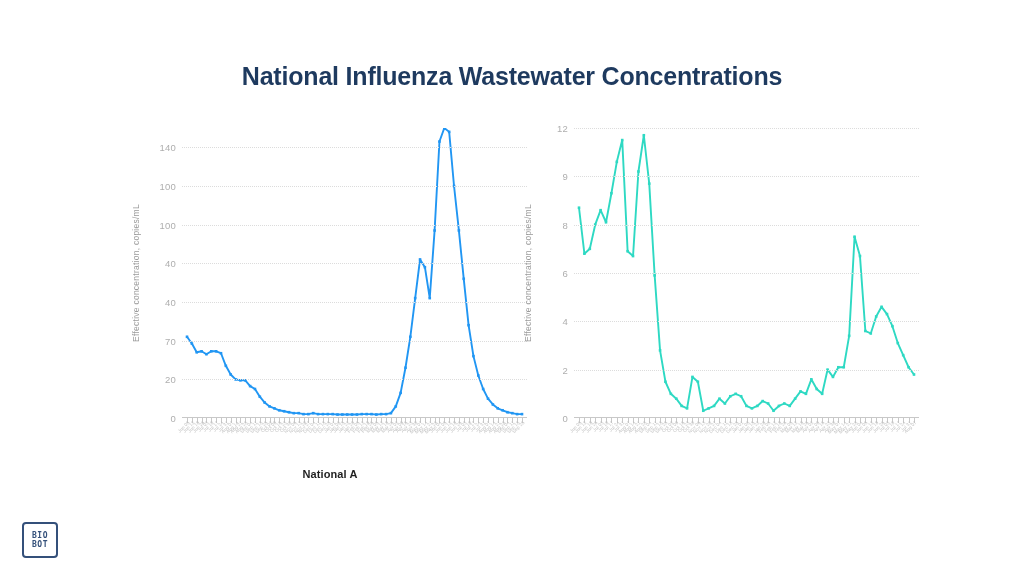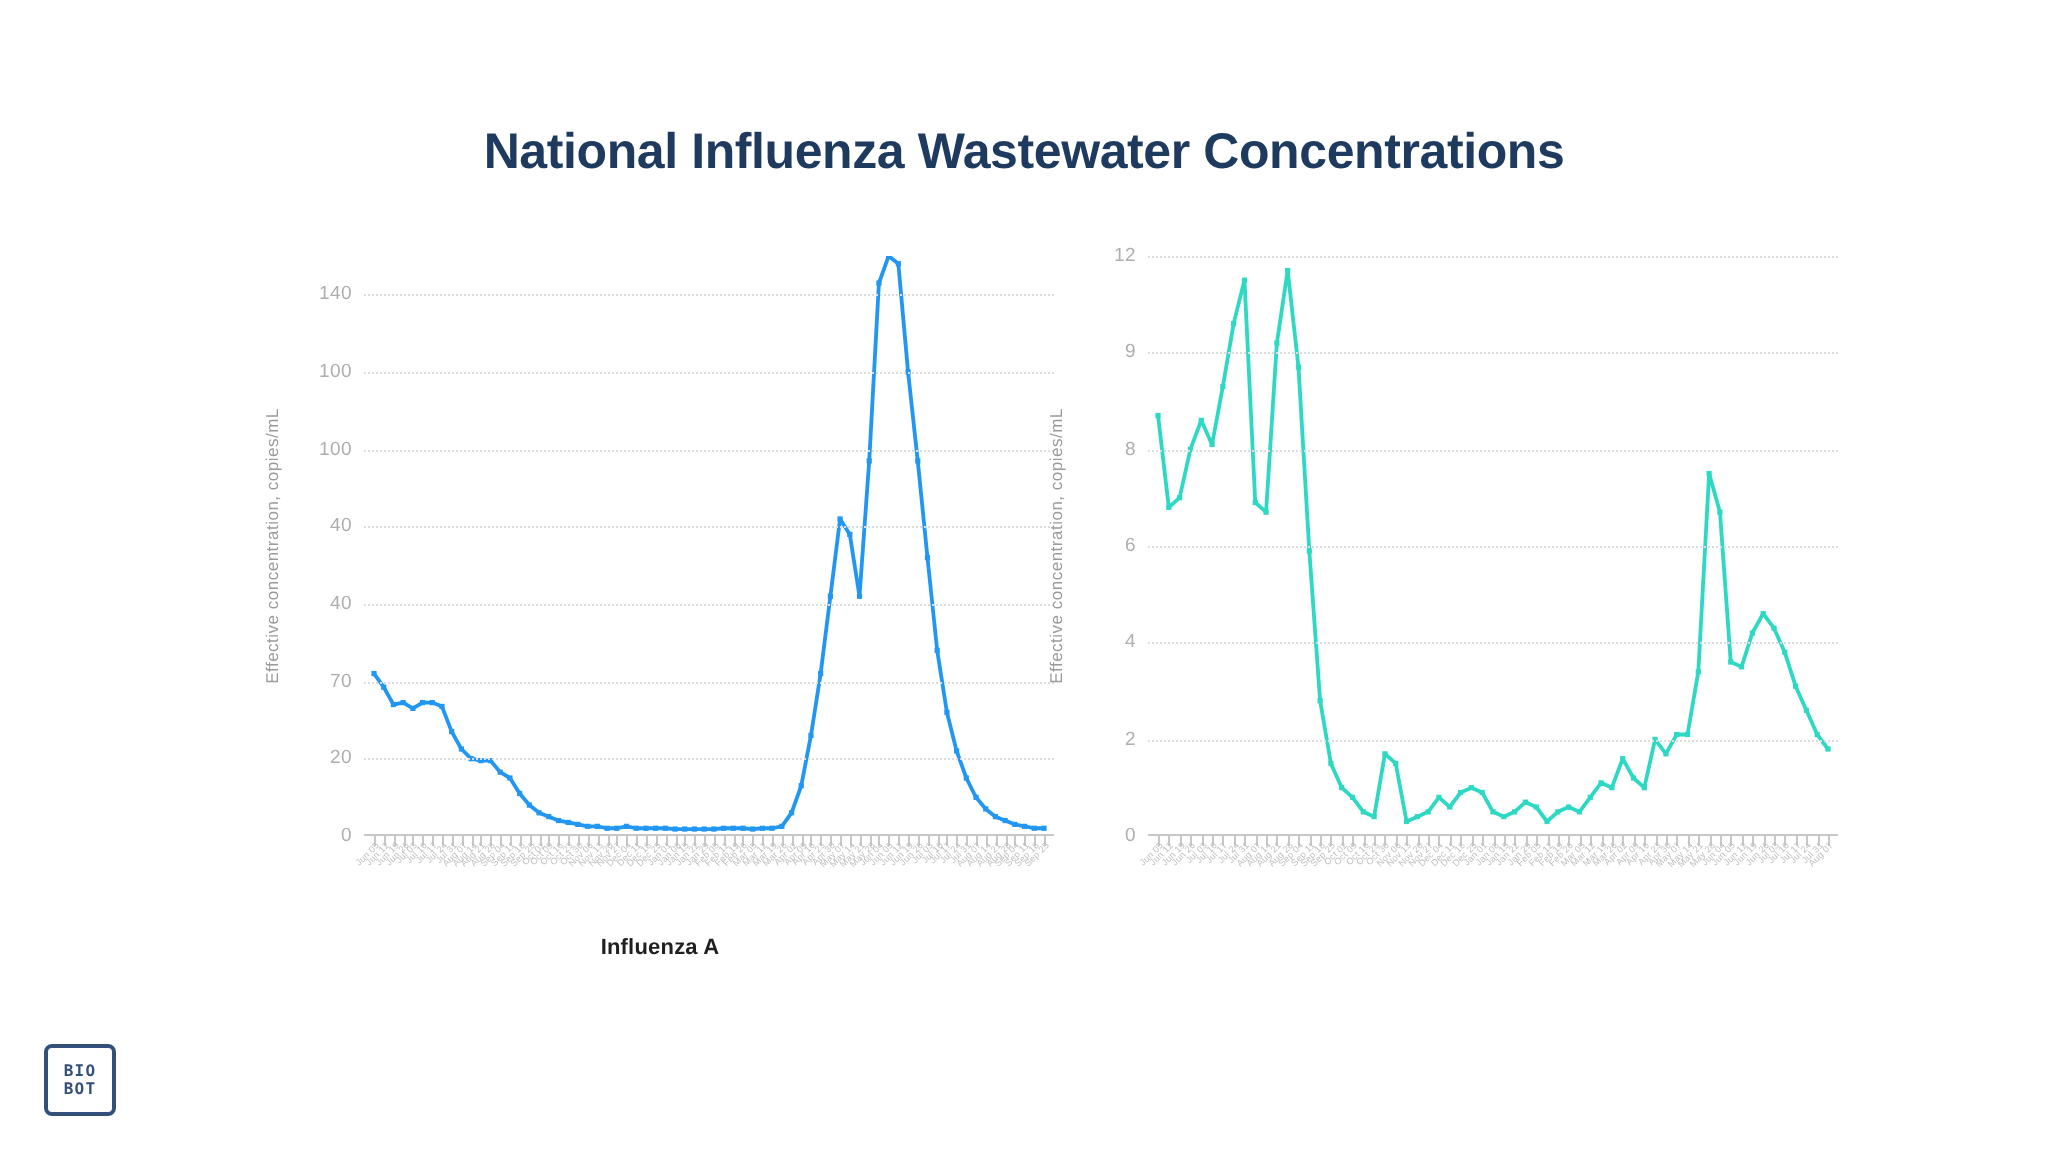--- a/index.html
+++ b/index.html
@@ -367,21 +367,21 @@
             <div class="xlab" style="left: 306.014px;">Aug 07</div>
             <div class="xlab" style="left: 310.87px;">Aug 14</div>
             <div class="xlab" style="left: 315.725px;">Aug 21</div>
             <div class="xlab" style="left: 320.58px;">Aug 28</div>
             <div class="xlab" style="left: 325.435px;">Sep 04</div>
             <div class="xlab" style="left: 330.29px;">Sep 11</div>
             <div class="xlab" style="left: 335.145px;">Sep 18</div>
             <div class="xlab" style="left: 340px;">Sep 25</div>
           </div>
       </div>
-      <div class="panel-caption">Influenza A</div>
+      <div class="panel-caption">National A</div>
     </div>
 
     <div class="panel panel-b">
       <div class="plot-wrap">
         <div class="ylabel">
           <span>Effective concentration, copies/mL</span>
         </div>
         <div class="yticks" id="yticks-b">
             <div class="ytick" style="top: 290px;">0</div>
             <div class="ytick" style="top: 241.667px;">2</div>

